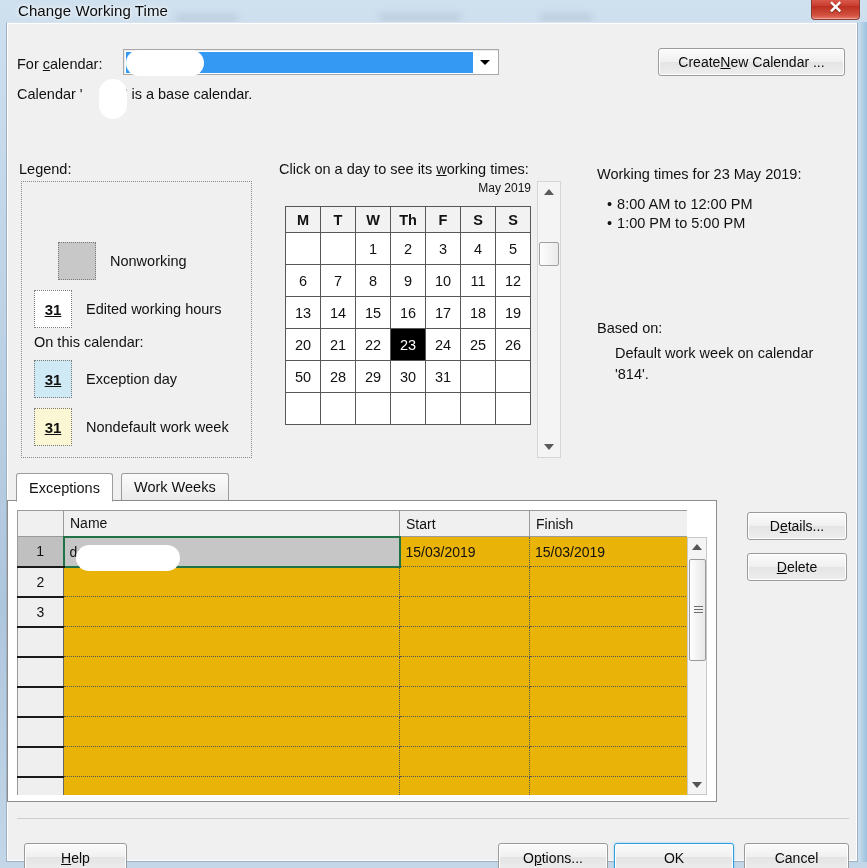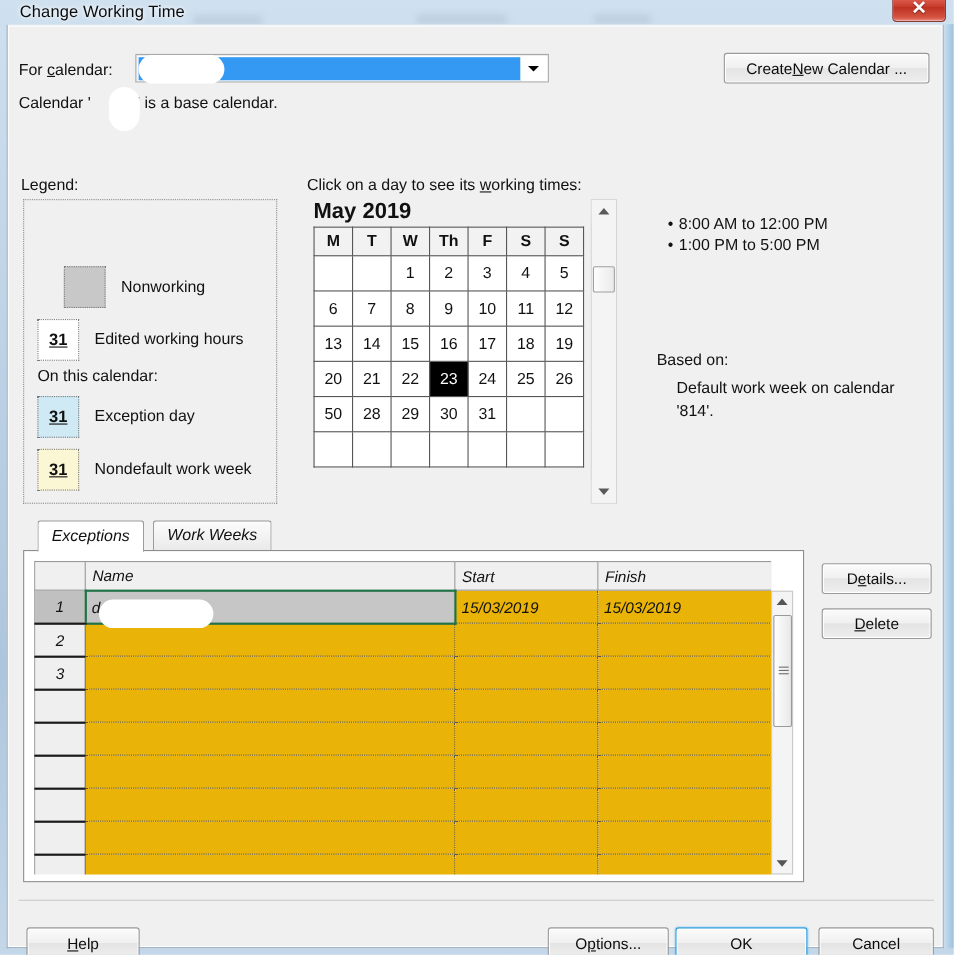--- a/index.html
+++ b/index.html
@@ -112,21 +112,21 @@
   .swatch.exception { background: #cfe9f5; }
   .swatch.workweek { background: #fbf6d3; }
   .swatch .num { text-decoration: underline; }
   .lg-text { margin-left: 14px; font-size: 14.5px; color: #111; white-space: nowrap; }
   #on-this-calendar-label { position: absolute; left: 12px; top: 311px; }
 
   
   #calendar-hint { position: absolute; left: 272px; top: 138px; }
   #calendar-month-title {
     position: absolute; left: 278px; top: 158px; width: 246px;
-    text-align: left; font-size: 20px; font-weight: bold; color: #111;
+    text-align: right; font-size: 12px; font-weight: normal; color: #111;
   }
   .cal-wrap { position: absolute; left: 278px; top: 183px; width: 246px; }
   table.cal { border-collapse: collapse; width: 246px; table-layout: fixed; }
   table.cal th, table.cal td {
     border: 1px solid #575757;
     width: 35px; height: 32px;
     text-align: center; vertical-align: middle;
     font-size: 14.5px; color: #111; background: #fff;
     padding: 0;
   }
@@ -158,37 +158,37 @@
   .wt-list { position: absolute; left: 600px; top: 172px; }
   .wt-item { font-size: 14.5px; color: #111; line-height: 19px; }
   .wt-item::before { content: "\2022"; margin-right: 5px; }
   #based-on-label { position: absolute; left: 590px; top: 297px; }
   #based-on-value {
     position: absolute; left: 608px; top: 320px; width: 230px;
     font-size: 14.5px; color: #111; line-height: 21px;
   }
 
   
-  .tabstrip { position: absolute; left: 27px; top: 450px; width: 710px; height: 27px; font-style: italic; }
+  .tabstrip { position: absolute; left: 9px; top: 450px; width: 710px; height: 27px; }
   .tab {
     position: absolute; top: 0; height: 27px; padding: 0 12px;
     border: 1px solid #9c9c9c; border-bottom: none;
     border-radius: 3px 3px 0 0;
     display: flex; align-items: center;
     font-size: 14.5px; color: #111; cursor: pointer;
     background: linear-gradient(180deg,#fcfcfc,#eaeaea);
   }
   .tab.active { background: #fff; z-index: 3; height: 29px; border-bottom:1px solid #fff; }
   #tab-exceptions { left: 0; }
   #tab-work-weeks { left: 105px; }
 
   
   .grid-panel {
-    position: absolute; left: 14px; top: 477px; width: 710px; height: 302px;
-    background: #fff; border: 1px solid #8d8d8d; font-style: italic;
+    position: absolute; left: 0; top: 477px; width: 710px; height: 302px;
+    background: #fff; border: 1px solid #8d8d8d;
   }
   .grid-inner { position: absolute; left: 9px; top: 9px; width: 670px; height: 285px; overflow: hidden; }
   table.grid { border-collapse: collapse; table-layout: fixed; width: 670px; }
   table.grid th {
     height: 26px; background: #f0f0f0; border: 1px solid #9a9a9a;
     font-size: 14px; color: #111; font-weight: normal; text-align: left;
     padding: 0 6px;
   }
   table.grid th.rownum-h { width: 46px; padding:0; }
   table.grid th.name-h { width: 336px; }
@@ -385,20 +385,21 @@
           </tbody>
       </table>
     </div>
 
     <div class="cal-scroll">
       <div class="sb-arrow up"></div>
       <div class="cal-thumb"></div>
       <div class="sb-arrow down"></div>
     </div>
 
+    <div class="lbl" id="working-times-title">Working times for 23 May 2019:</div>
     <div class="wt-list">
       <div class="wt-item">8:00 AM to 12:00 PM</div>
       <div class="wt-item">1:00 PM to 5:00 PM</div>
     </div>
     <div class="lbl" id="based-on-label">Based on:</div>
     <div id="based-on-value">Default work week on calendar '814'.</div>
 
     <div class="tabstrip">
       <div class="tab active" id="tab-exceptions">Exceptions</div>
       <div class="tab" id="tab-work-weeks">Work Weeks</div>

